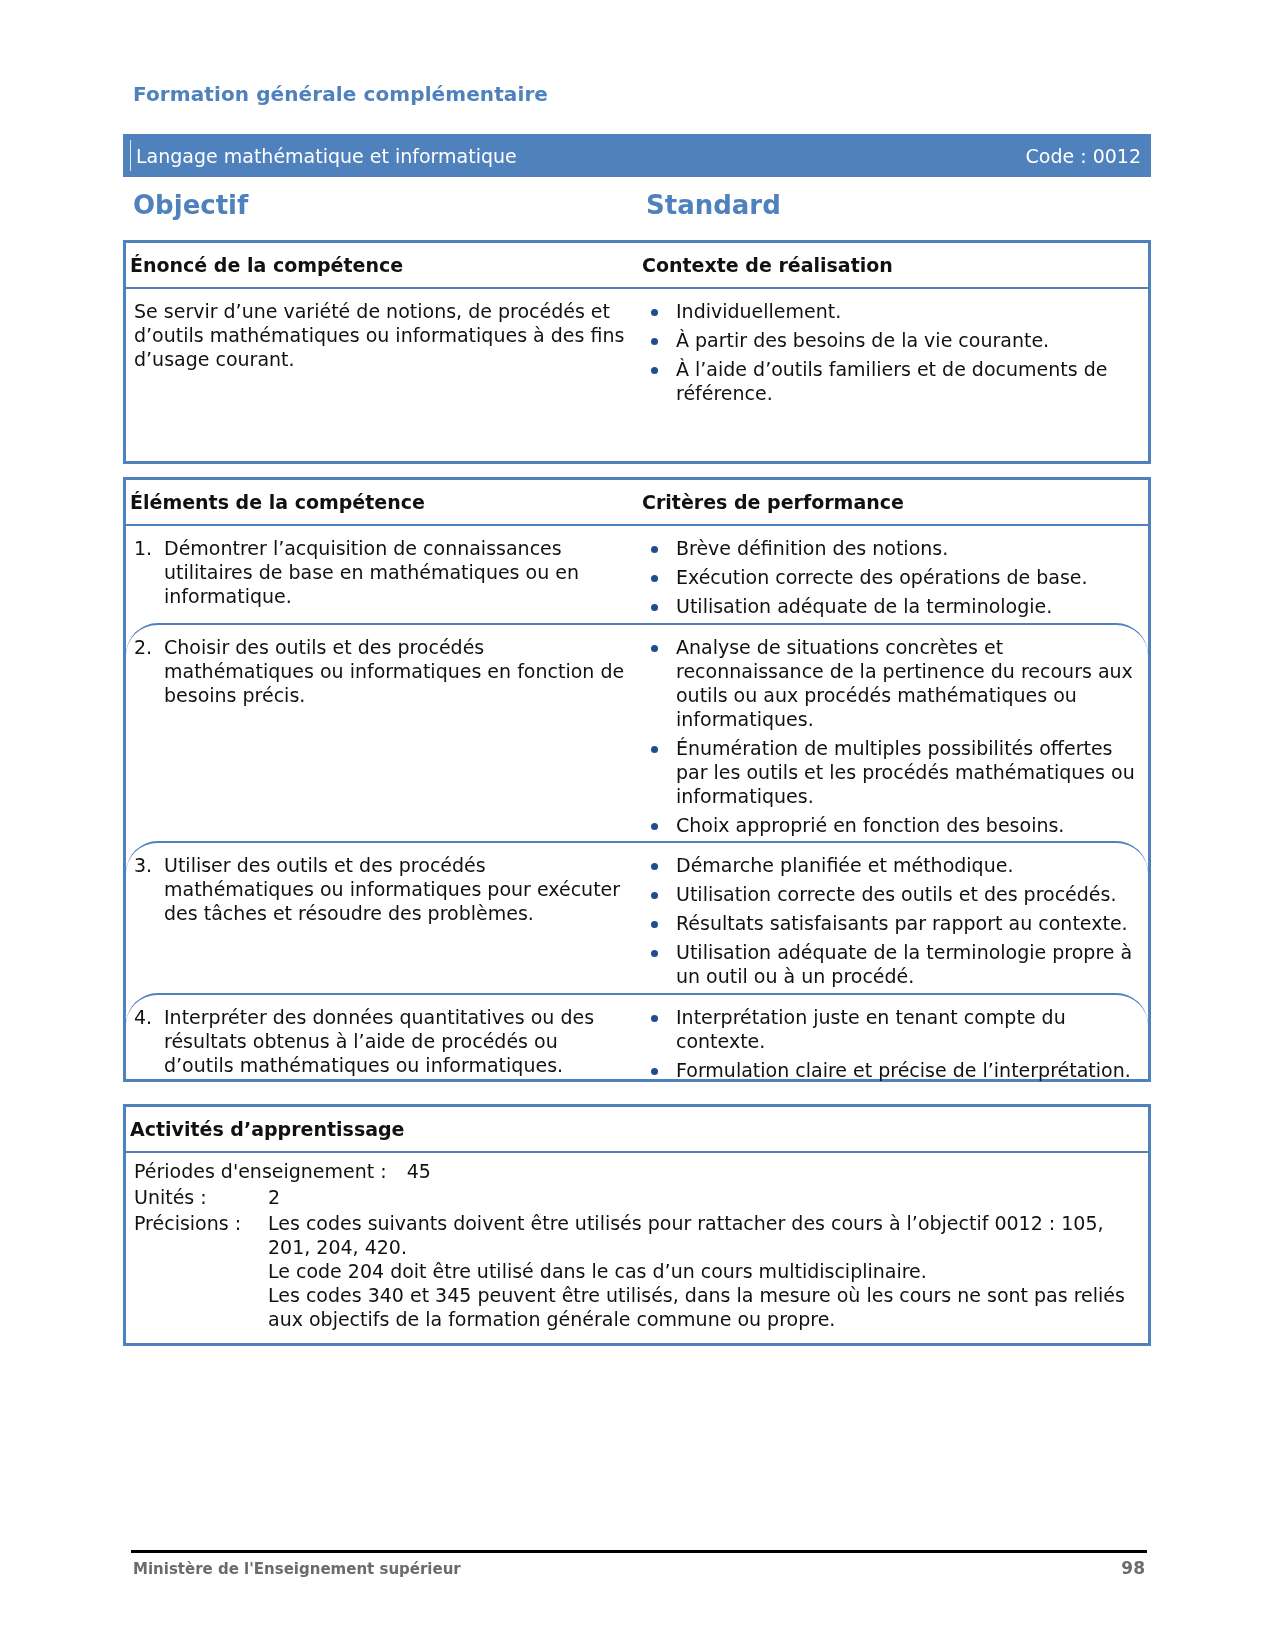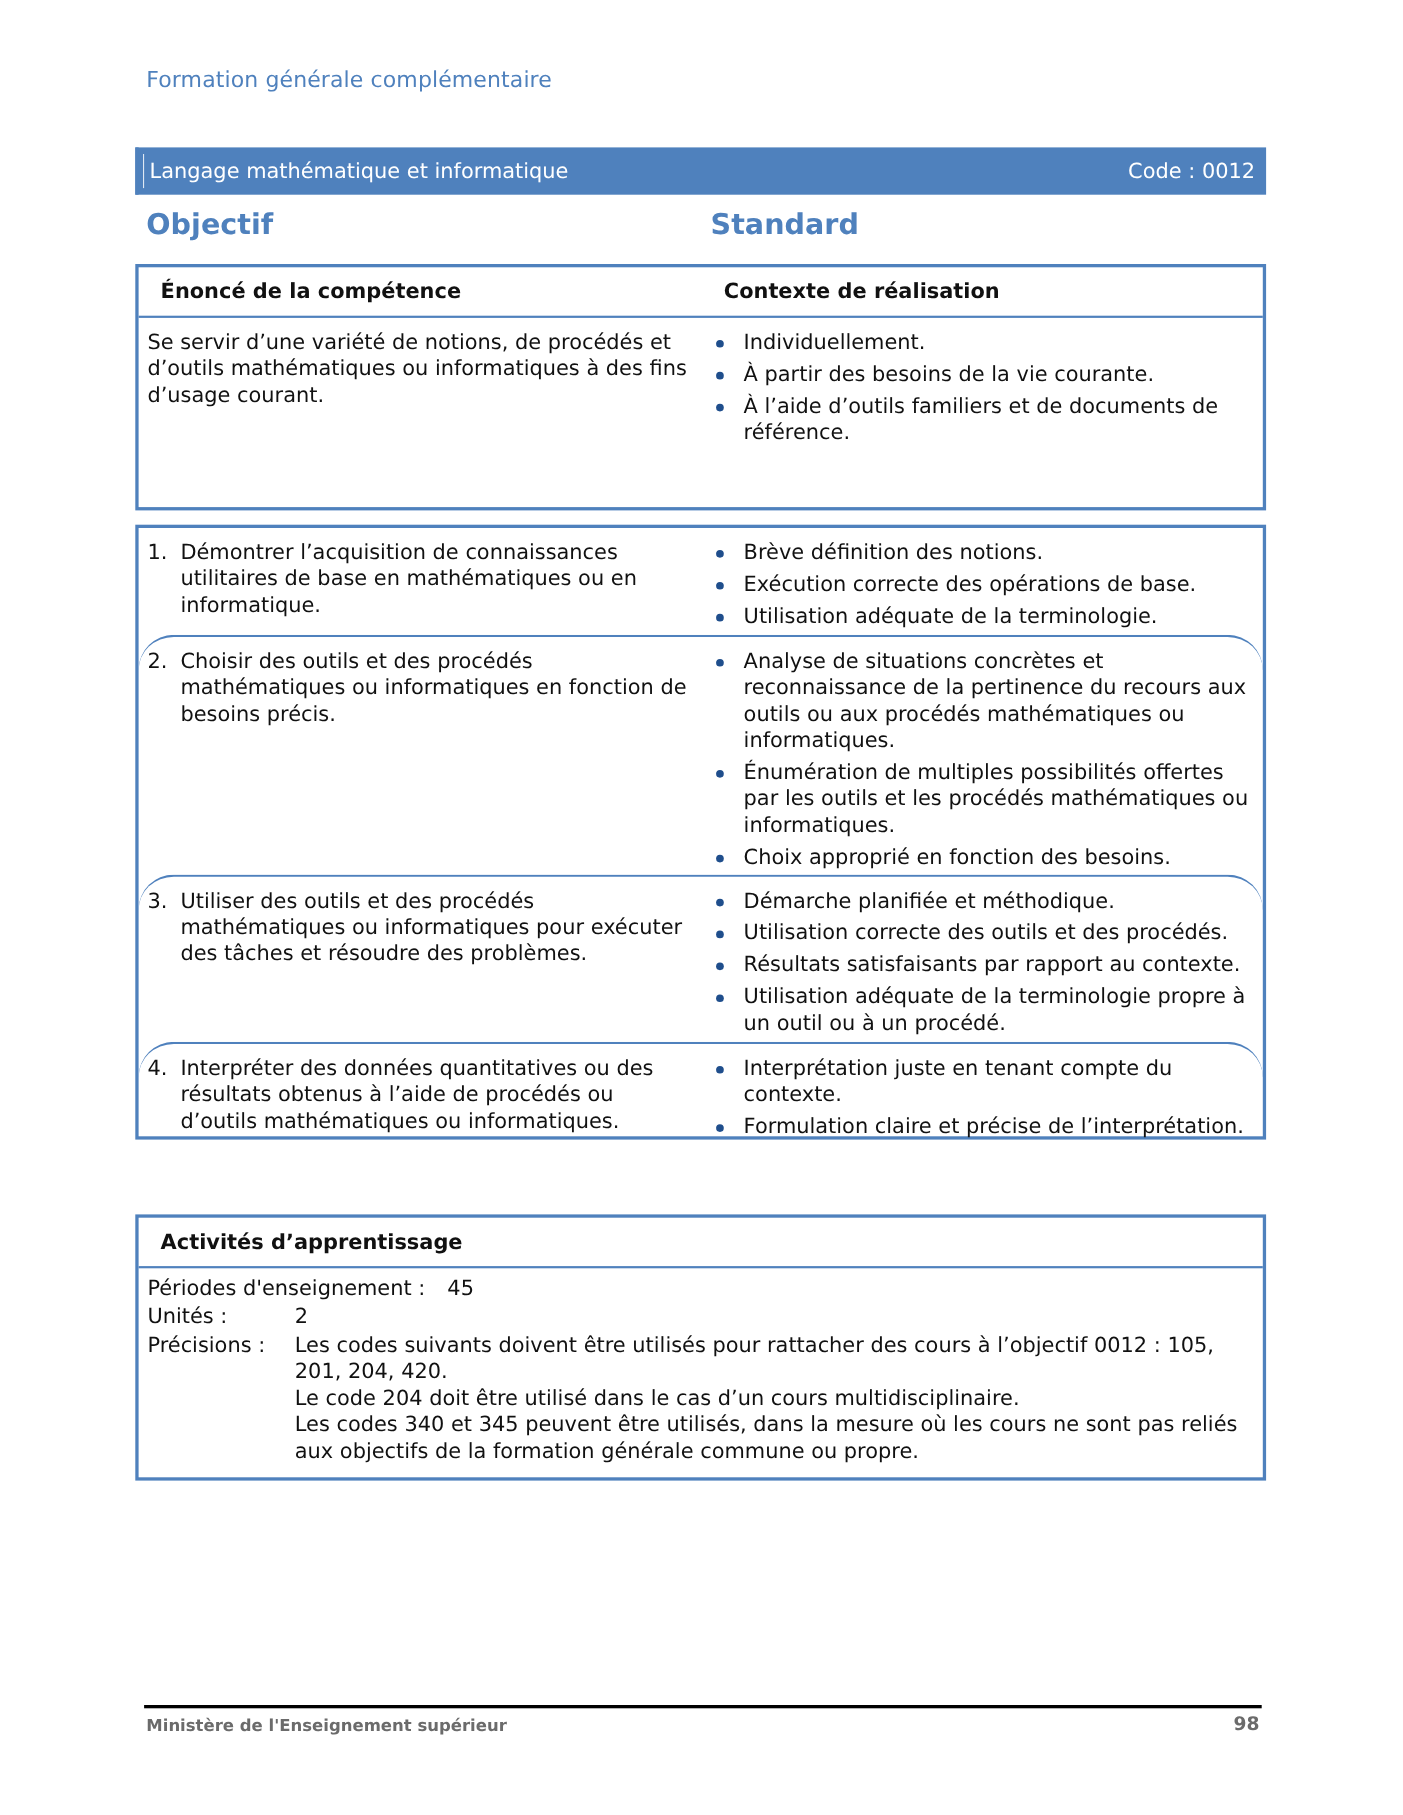--- a/index.html
+++ b/index.html
@@ -1,35 +1,35 @@
 <!DOCTYPE html>
 <html><head>
   <meta charset="utf-8">
   <style>
     html, body { margin: 0; padding: 0; background: #ffffff; }
     body { width: 1275px; height: 1650px; position: relative; overflow: hidden;
            font-family: "DejaVu Sans", sans-serif; color: #111111; }
     .page { position: absolute; left: 123px; top: 0; width: 1028px; }
-    .section-title { position: absolute; left: 10px; top: 60px; font-size: 20px;
-                     color: #4f81bd; font-weight: normal; letter-spacing: 0.1px; }
+    .section-title { position: absolute; left: 10px; top: 82px; font-size: 20px;
+                     color: #4f81bd; font-weight: bold; letter-spacing: 0.1px; }
     .course-bar { position: absolute; left: 0; top: 134px; width: 1028px; height: 43px;
                   background: #4f81bd; color: #ffffff; font-size: 19px;
                   display: flex; align-items: center; justify-content: space-between;
                   box-sizing: border-box; padding: 0 10px 0 10px;
                   border-left: 3px solid #4f81bd; }
     .course-bar .bar-line { position: absolute; left: 4px; top: 6px; width: 1px; height: 31px; background: #dfe8f3; }
     .col-heads { position: absolute; left: 0; top: 190px; width: 1028px; height: 36px; }
     .col-heads .h { position: absolute; top: 0; font-size: 26px; font-weight: bold; color: #4f81bd; }
     .col-heads .h.left { left: 10px; }
     .col-heads .h.right { left: 523px; }
 
     .box { position: absolute; left: 0; width: 1028px; box-sizing: border-box;
            border: 3px solid #4f81bd; }
     .box .head { display: flex; border-bottom: 2px solid #4f81bd; height: 44px; align-items: center; }
-    .box .head .c { font-weight: bold; font-size: 19px; padding-left: 20px; box-sizing: border-box; }
+    .box .head .c { font-weight: bold; font-size: 19px; padding-left: 4px; box-sizing: border-box; }
     .box .head .c.l { width: 512px; }
     .box .head .c.r { width: 510px; }
     .row { display: flex; box-sizing: border-box; border-radius: 32px; }
     .row + .row { border-top: 2px solid #4f81bd; }
     .row .l { width: 512px; box-sizing: border-box; padding: 10px 6px 10px 8px; font-size: 19px; line-height: 24px; }
     .row .r { width: 510px; box-sizing: border-box; padding: 10px 10px 6px 8px; font-size: 19px; line-height: 24px; }
     .num { display: flex; }
     .num .n { width: 30px; flex: none; }
     ul.bl { list-style: none; margin: 0; padding: 0; }
     ul.bl li { position: relative; padding-left: 30px; margin-bottom: 5px; }
@@ -74,20 +74,24 @@
         <ul class="bl">
           <li>Individuellement.</li>
           <li>À partir des besoins de la vie courante.</li>
           <li>À l’aide d’outils familiers et de documents de référence.</li>
         </ul>
       </div>
     </div>
   </div>
 
   <div class="box" style="top:477px;">
+    <div class="head">
+      <div class="c l">Éléments de la compétence</div>
+      <div class="c r">Critères de performance</div>
+    </div>
 
     <div class="row" style="height:97px;">
       <div class="l num">
         <span class="n">1.</span>
         <span>Démontrer l’acquisition de connaissances utilitaires de base en mathématiques ou en informatique.</span>
       </div>
       <div class="r">
         <ul class="bl">
           <li>Brève définition des notions.</li>
           <li>Exécution correcte des opérations de base.</li>

